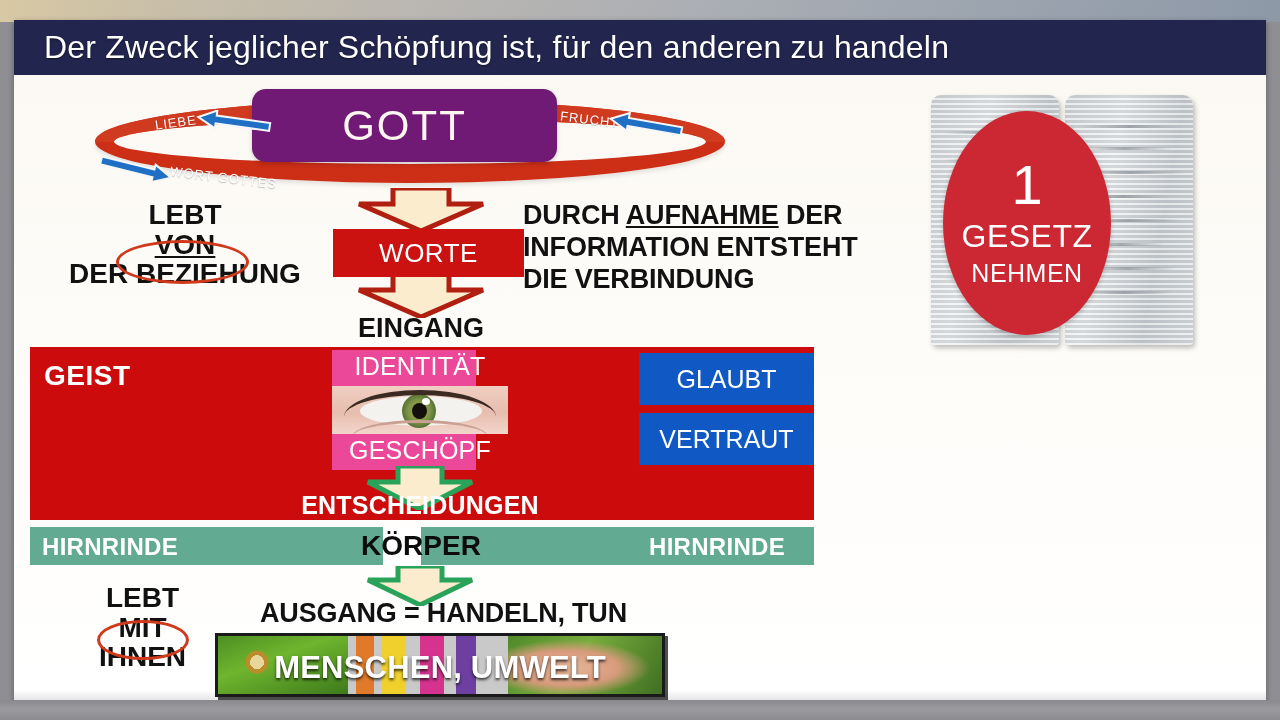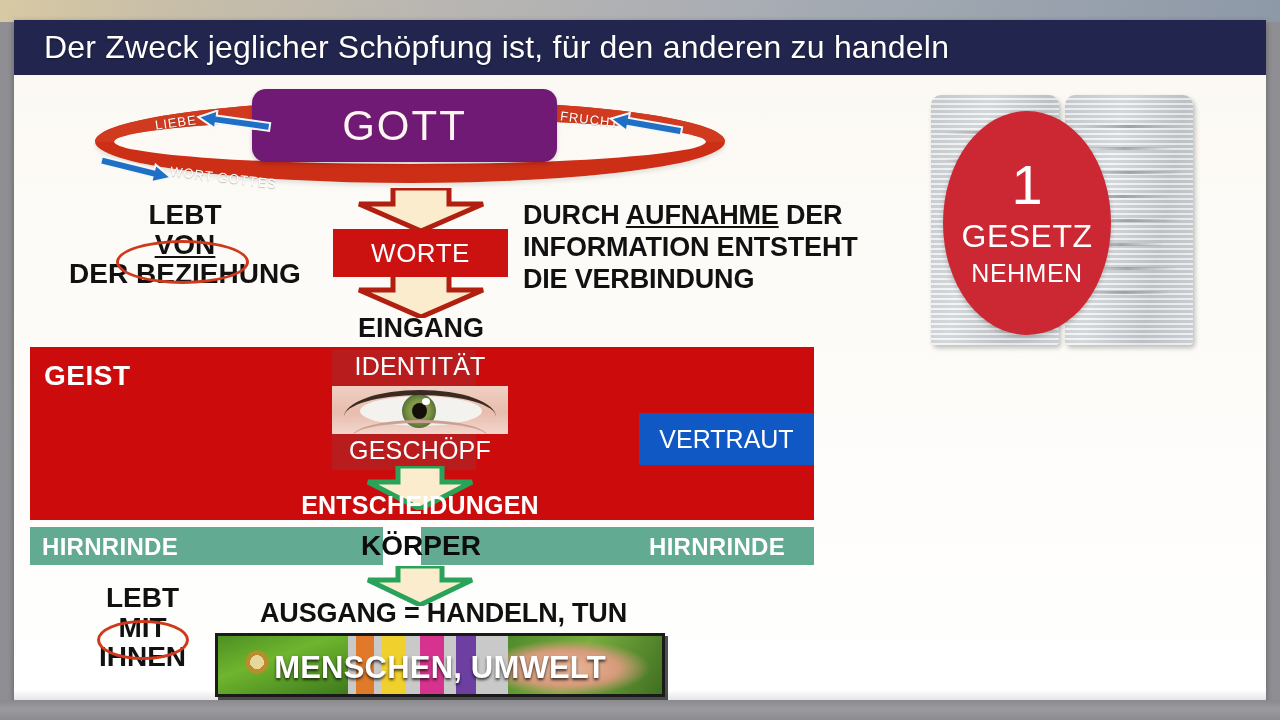--- a/index.html
+++ b/index.html
@@ -97,40 +97,40 @@
   .oval-von{left:116px;top:240px;width:133px;height:44px;}
   .oval-mit{left:97px;top:620px;width:92px;height:40px;}
 
   .right-text{
     position:absolute;left:523px;top:200px;width:380px;
     color:#111;font-weight:bold;font-size:27px;line-height:1.18;letter-spacing:-.2px;
   }
   .right-text u{text-decoration:underline;text-underline-offset:2px;}
 
   .worte-box{
-    position:absolute;left:333px;top:229px;width:175px;height:48px;
+    position:absolute;left:333px;top:229px;width:191px;height:48px;
     background:#cc1111;display:flex;align-items:center;justify-content:center;
   }
   .worte-box span{color:#fff;font-size:26px;font-weight:400;letter-spacing:.5px;}
 
   .lbl-eingang{
     position:absolute;left:330px;top:313px;width:182px;text-align:center;
     font-size:27px;font-weight:bold;color:#111;
   }
 
   
   .geist-block{
     position:absolute;left:30px;top:347px;width:784px;height:173px;
     background:#cc0c0c;
   }
   .geist-label{
     position:absolute;left:44px;top:360px;color:#fff;font-size:28px;font-weight:bold;letter-spacing:.5px;
   }
   .idbox{
-    position:absolute;left:332px;top:350px;width:144px;height:120px;background:#b91c1c;
+    position:absolute;left:332px;top:350px;width:144px;height:120px;background:#ec4899;
   }
   .idbox .cap{
     position:absolute;left:0;width:176px;text-align:center;color:#fff;
     font-size:25px;font-weight:400;letter-spacing:.2px;
   }
   .idbox .cap.top{top:2px;}
   .idbox .cap.bot{top:86px;}
   .eye{
     position:absolute;left:0;top:36px;width:176px;height:48px;overflow:hidden;
     background:#e8c4b6;
@@ -327,20 +327,23 @@
       <div class="white"></div>
       <div class="iris"></div>
       <div class="pupil"></div>
       <div class="glint"></div>
       <div class="lash"></div>
       <div class="lidline"></div>
     </div>
     <div class="cap bot">GESCHÖPF</div>
   </div>
 
+  <div class="sidebox sb-glaubt">
+    <span>GLAUBT</span>
+  </div>
   <div class="sidebox sb-vertraut">
     <span>VERTRAUT</span>
   </div>
 
   <div class="varrow" style="left:350px;top:466px;">
     <svg width="140" height="44" viewBox="0 0 140 44">
       <path d="M48 0 L92 0 L92 16 L122 16 L70 43 L18 16 L48 16 Z" fill="#faeccd" stroke="#2aa35a" stroke-width="5"></path>
     </svg>
   </div>
   <div class="lbl-entscheidungen">ENTSCHEIDUNGEN</div>

